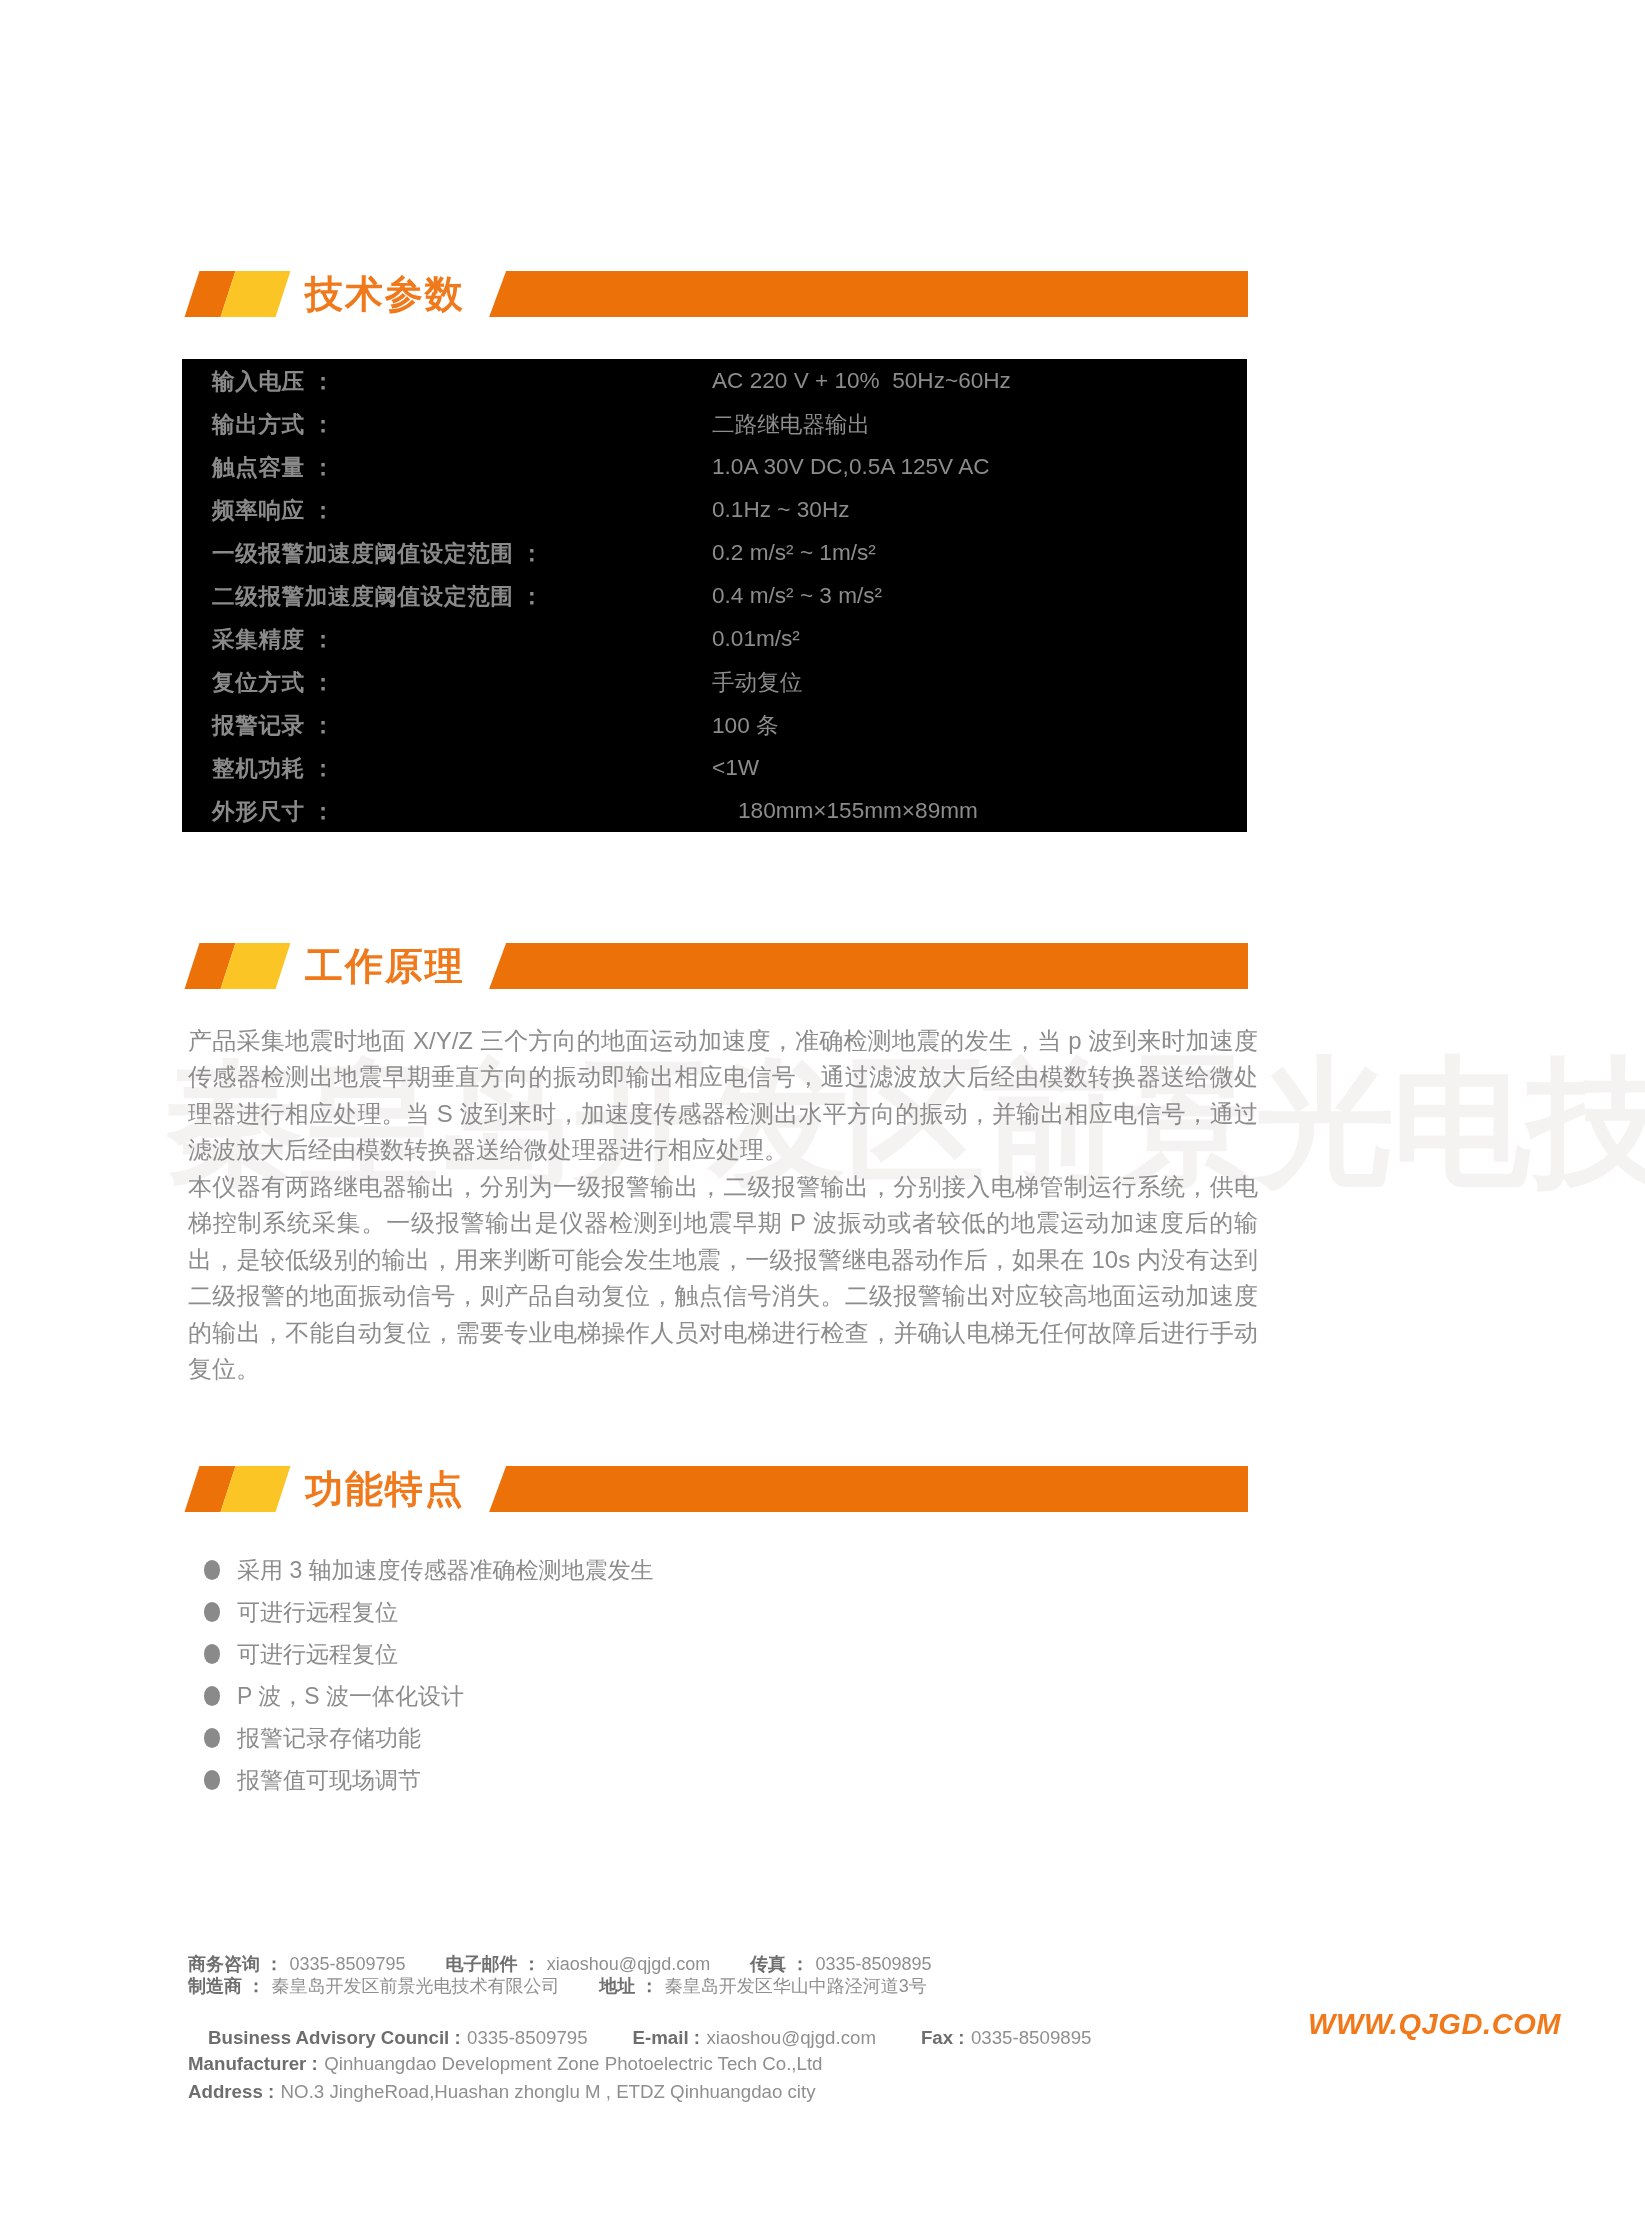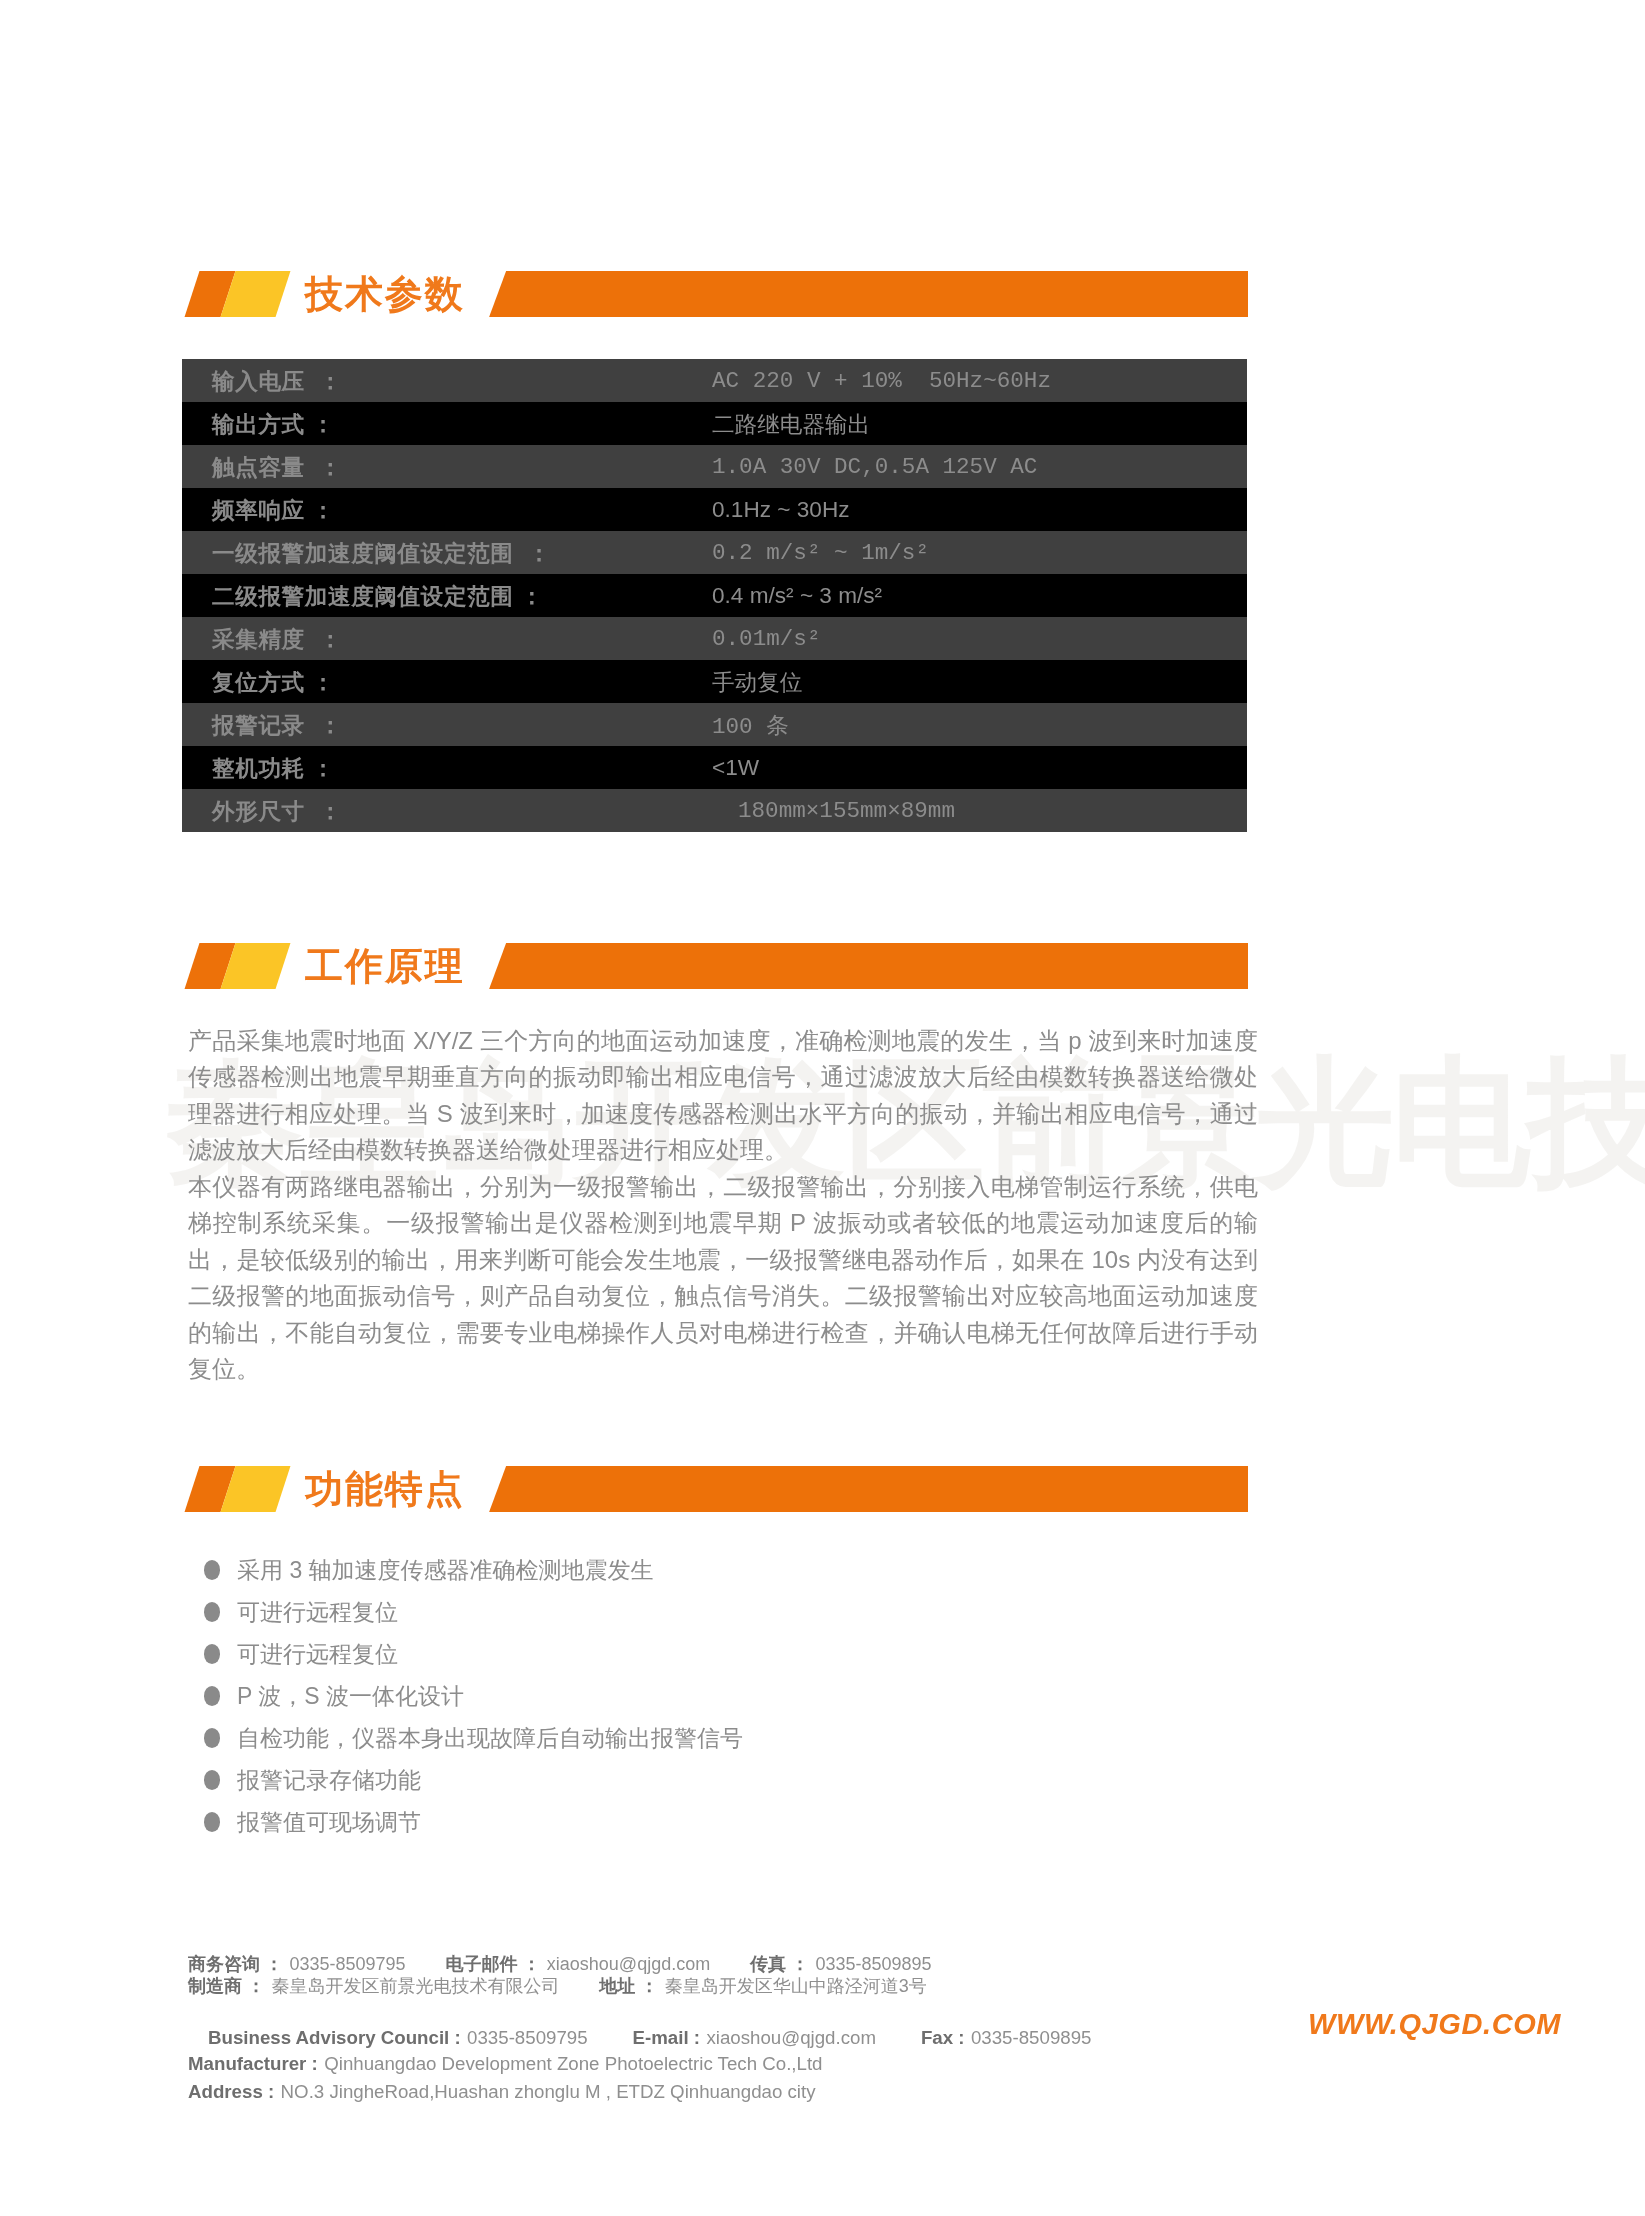--- a/index.html
+++ b/index.html
@@ -38,21 +38,21 @@
     letter-spacing:1.9px;white-space:nowrap;
   }
   .hdr-bar{
     flex:1;height:46px;margin-left:24.5px;
     background:#ED7109;
     clip-path:polygon(17px 0,100% 0,100% 100%,0 100%);
   }
   
   .spec-table{position:absolute;left:182px;top:359px;width:1065px;z-index:2;}
   .spec-row{position:relative;height:43px;}
-  .spec-row.gray{background:#404040;font-family:Liberation Mono, monospace;}
+  .spec-row.gray{background:#000000;}
   .spec-row.white{background:#000000;}
   .spec-label{
     position:absolute;left:30px;top:50%;transform:translateY(-50%);
     font-size:22.6px;font-weight:600;color:#8A8A8A;letter-spacing:0.6px;white-space:pre;
   }
   .spec-value{
     position:absolute;left:530px;top:50%;transform:translateY(-50%);
     font-size:22.6px;color:#8C8C8C;white-space:pre;
   }
   .spec-value.indent{left:556px;}
@@ -191,24 +191,20 @@
     <div class="feature-item">
       <span class="bullet"></span>
       <span class="feature-label">可进行远程复位</span>
     </div>
     <div class="feature-item">
       <span class="bullet"></span>
       <span class="feature-label">P 波，S 波一体化设计</span>
     </div>
     <div class="feature-item">
       <span class="bullet"></span>
-      <span class="feature-label">自检功能，仪器本身出现故障后自动输出报警信号</span>
-    </div>
-    <div class="feature-item">
-      <span class="bullet"></span>
       <span class="feature-label">报警记录存储功能</span>
     </div>
     <div class="feature-item">
       <span class="bullet"></span>
       <span class="feature-label">报警值可现场调节</span>
     </div>
   </div>
 
   <div class="footer">
     <div class="f-line f-cn1">

